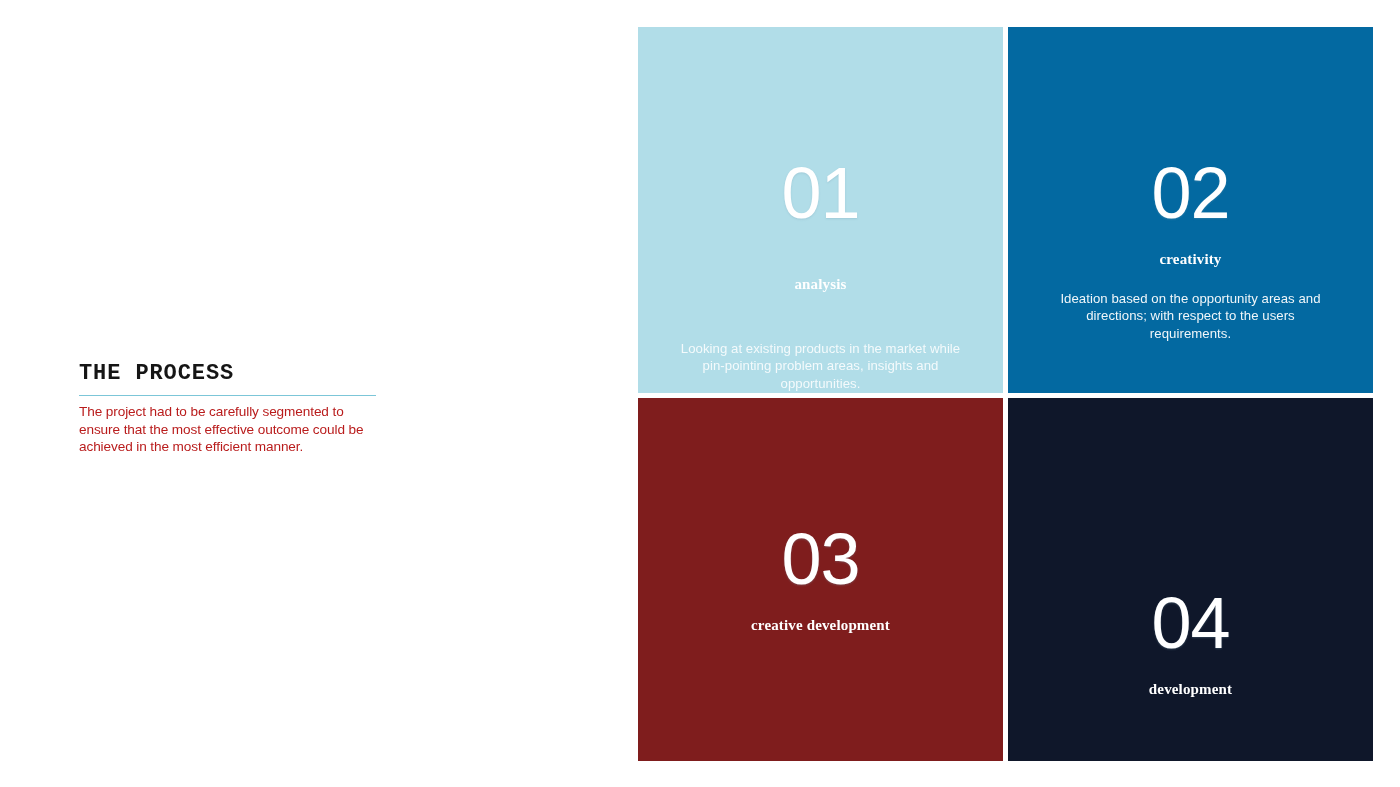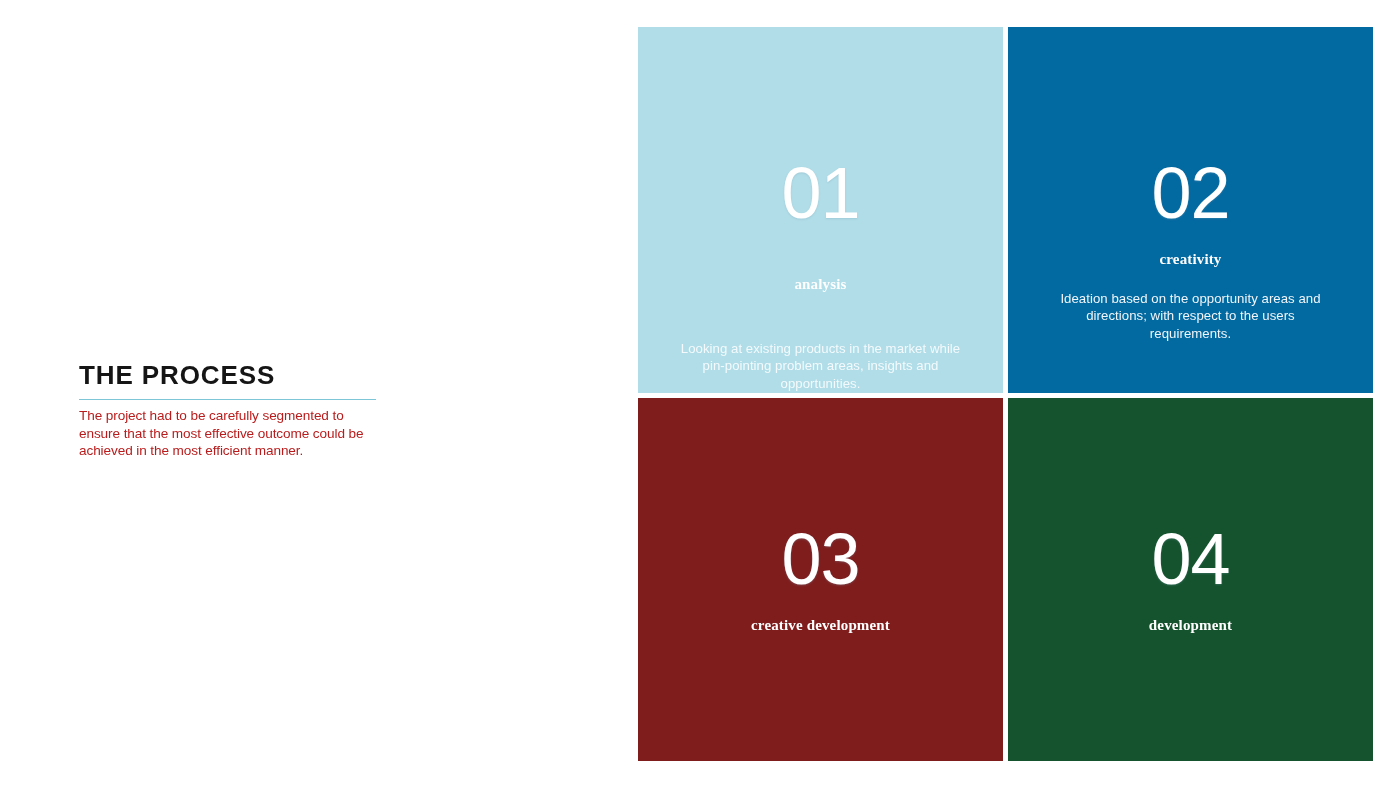--- a/index.html
+++ b/index.html
@@ -17,22 +17,22 @@
   }
 
   
   .left-panel {
     position: absolute;
     left: 79px;
     top: 362px;
     width: 300px;
   }
   .page-title {
-    font-family: Liberation Sans, sans-serif;
-    font-size: 26px;
+    font-family: Liberation Mono, monospace;
+    font-size: 22px;
     font-weight: 700;
     letter-spacing: 0.9px;
     color: #151515;
     line-height: 1.05;
     margin: 0;
     white-space: nowrap;
   }
   .title-rule {
     margin-top: 10px;
     width: 297px;
@@ -143,18 +143,18 @@
   <div class="grid-gap-h"></div>
   <div class="grid-gap-h"></div>
 
   <div class="quadrant q-bottom q3" style="background: #7f1d1d;">
     <div class="q-number">03</div>
     <div class="q-label">creative development</div>
   </div>
 
   <div class="grid-gap-v"></div>
 
-  <div class="quadrant q-bottom q4" style="background: #14532d;">
+  <div class="quadrant q-bottom q4" style="background: #0f172a; justify-content: center;">
     <div class="q-number">04</div>
     <div class="q-label">development</div>
   </div>
 
 </div>
 
 </body></html>

